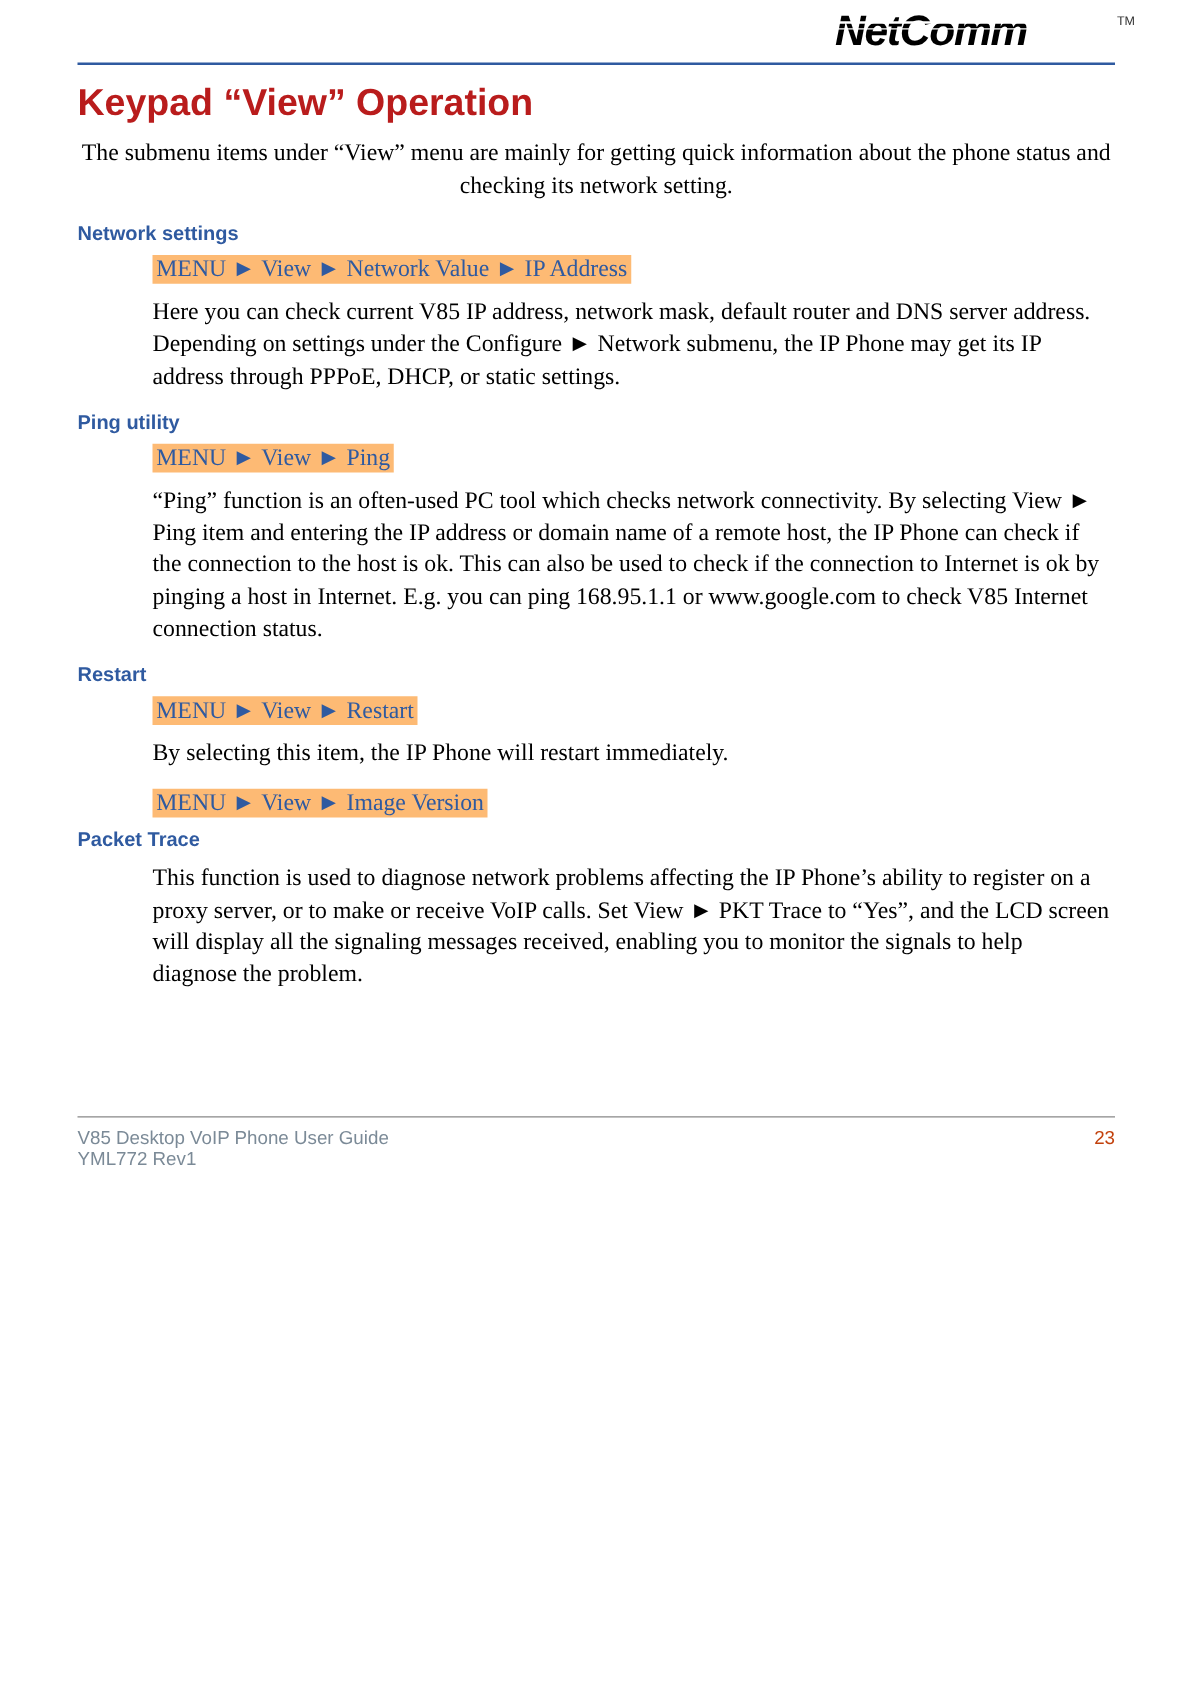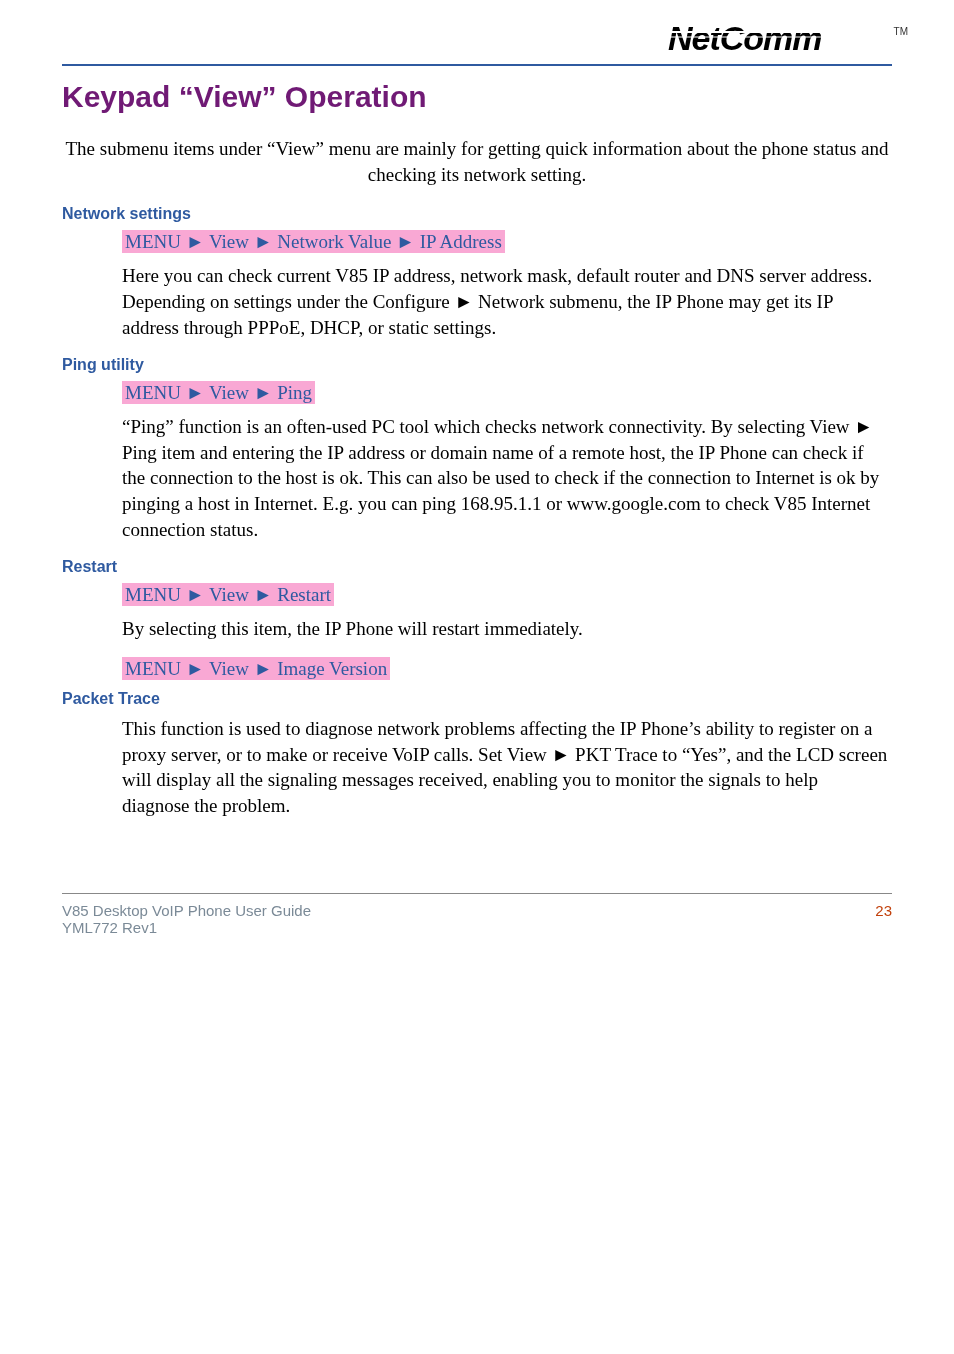--- a/index.html
+++ b/index.html
@@ -1,25 +1,25 @@
 <!DOCTYPE html>
 <html><head>
 <meta charset="utf-8">
 <style>
   * { margin: 0; padding: 0; box-sizing: border-box; }
   html, body { width: 954px; height: 1354px; background: #ffffff; font-family: Georgia, 'Times New Roman', serif; color: #000; }
-  .page { width: 954px; height: 982px; position: relative; padding: 20px 62px 0 62px; }
+  .page { width: 954px; height: 982px; position: relative; padding: 6px 62px 0 62px; }
   .logo-wrap { text-align: right; margin-bottom: 6px; position: relative; }
   .logo-svg { display: inline-block; vertical-align: middle; }
   .tm { font-size: 10px; font-family: Arial, sans-serif; vertical-align: top; position: relative; top: 6px; left: 16px; color: #333; }
   .hr-top { border: none; border-top: 2px solid #2f5aa0; margin-bottom: 14px; }
-  .h1 { font-family: 'Trebuchet MS', 'Segoe UI', sans-serif; font-weight: 700; font-size: 30px; color: #701a75; margin-bottom: 22px; }
+  .h1 { font-family: 'Trebuchet MS', 'Segoe UI', sans-serif; font-weight: 700; font-size: 30px; color: #b91c1c; margin-bottom: 10px; }
   .intro { font-size: 19px; line-height: 1.35; margin-bottom: 18px; text-align: center; }
   .h2 { font-family: 'Trebuchet MS', 'Segoe UI', sans-serif; font-weight: 700; font-size: 16px; color: #2f5aa0; margin-bottom: 8px; margin-top: 4px; }
-  .path { background: #f9a8d4; color: #2f5aa0; font-size: 19px; padding: 1px 3px; display: inline; }
+  .path { background: #fdba74; color: #2f5aa0; font-size: 19px; padding: 1px 3px; display: inline; }
   .path-wrap { margin-left: 60px; margin-bottom: 10px; }
   .body { font-size: 19px; line-height: 1.35; margin-left: 60px; margin-right: 4px; margin-bottom: 16px; }
   .footer { position: absolute; left: 62px; right: 62px; bottom: 46px; border-top: 1px solid #888; padding-top: 8px; font-family: 'Trebuchet MS', 'Segoe UI', sans-serif; color: #7b8a97; font-size: 15px; }
   .footer-line1 { display: flex; justify-content: space-between; }
   .footer-page { color: #c2410c; }
 </style>
 </head>
 <body>
 
 <div class="page">

